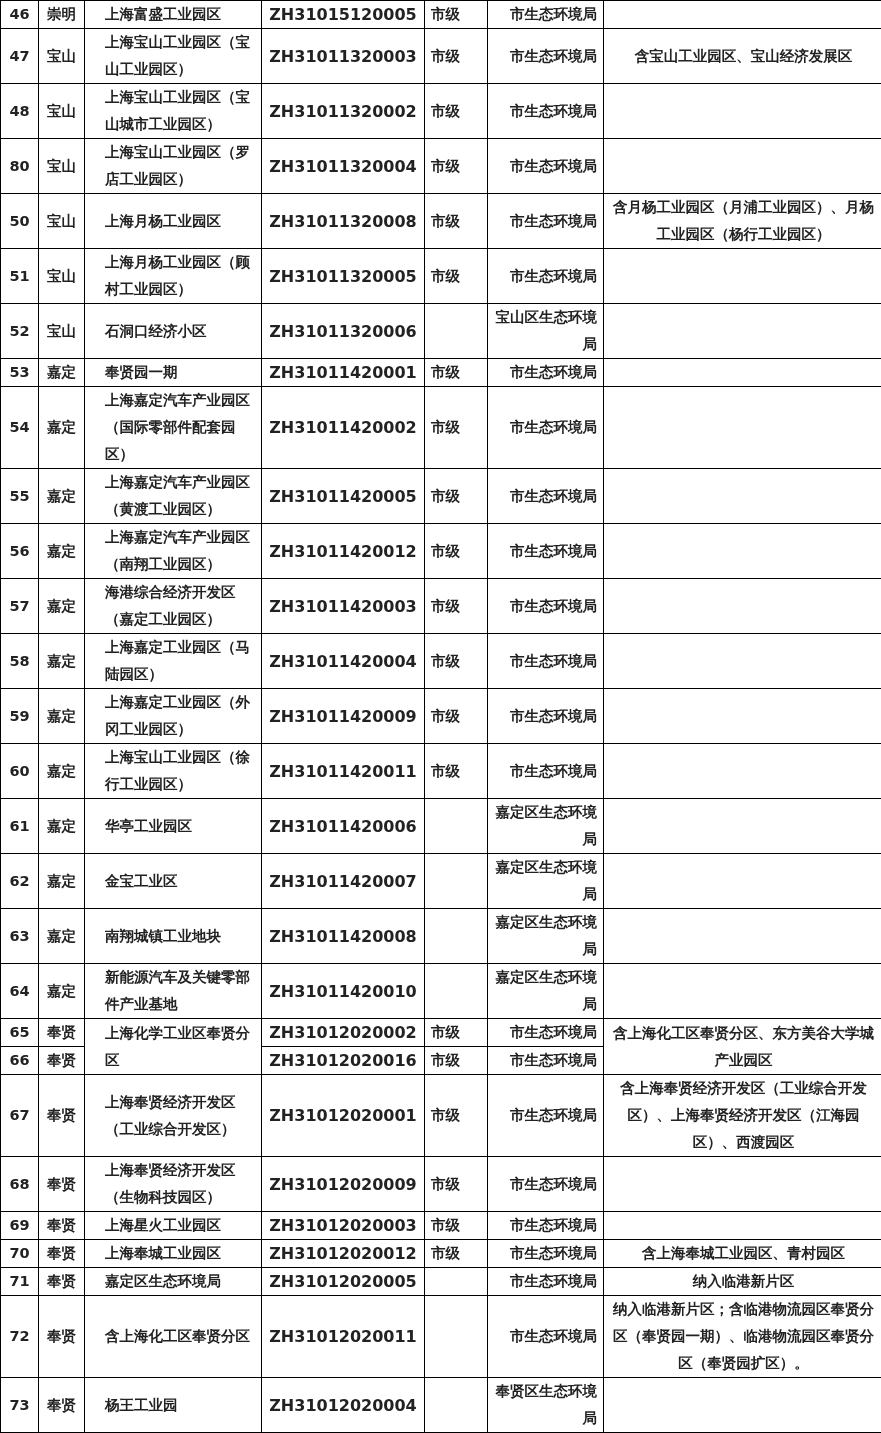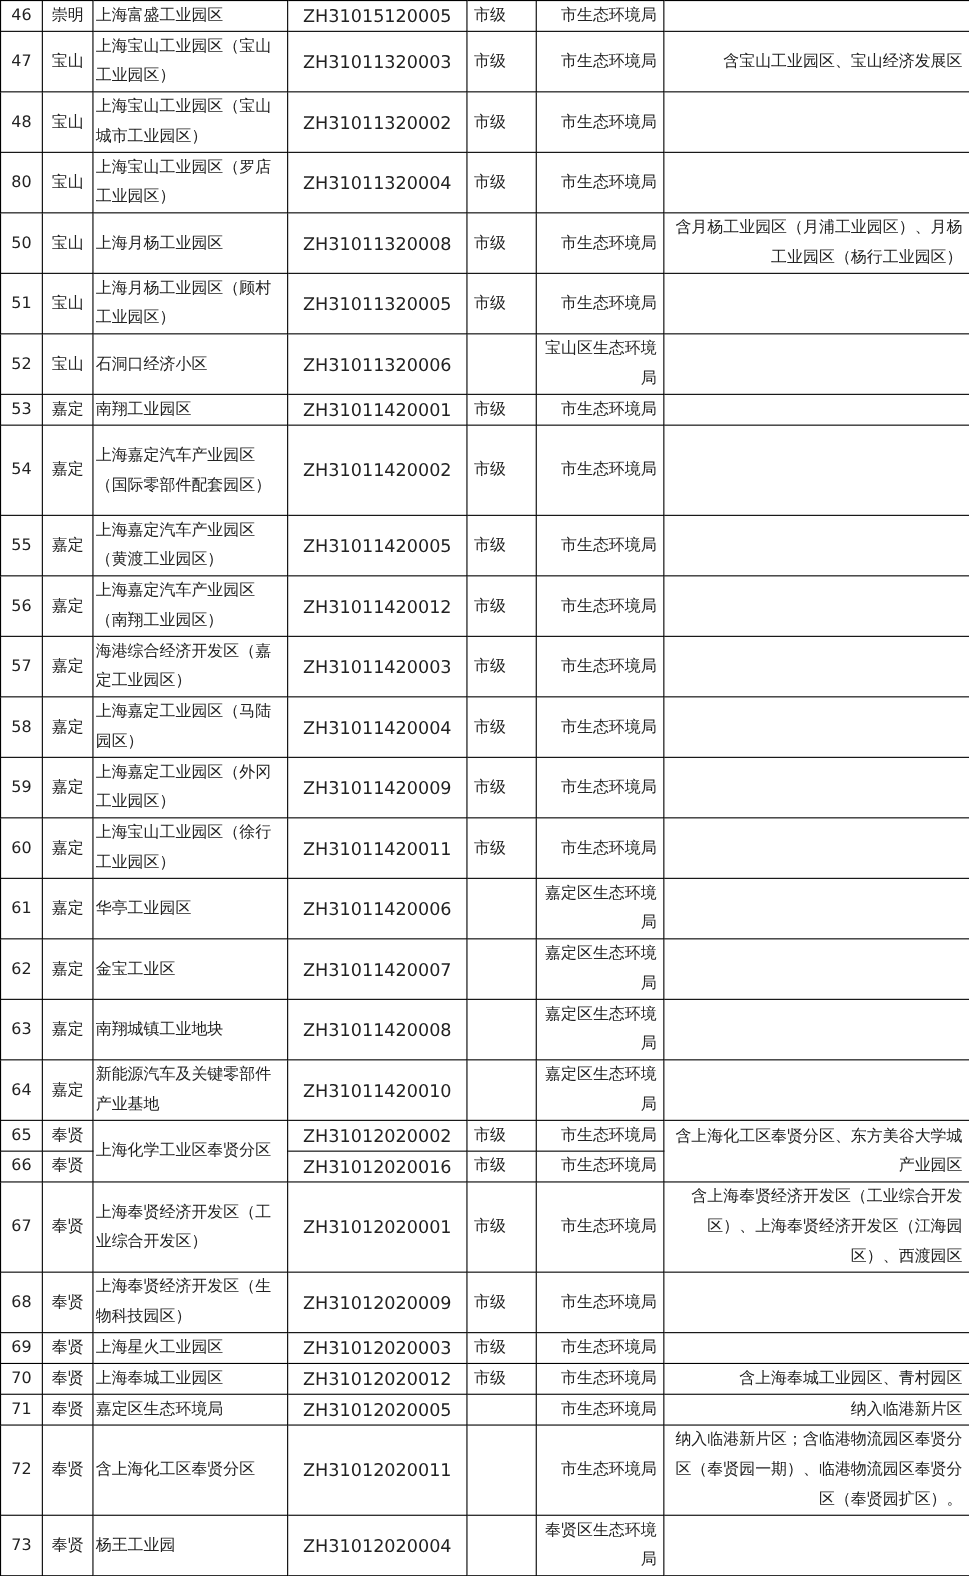--- a/index.html
+++ b/index.html
@@ -1,26 +1,26 @@
 <!DOCTYPE html>
 <html><head>
 <meta charset="utf-8">
 <style>
   html, body { margin: 0; padding: 0; background: #ffffff; }
   body { width: 881px; height: 1433px; overflow: hidden; position: relative;
          font-family: "DejaVu Sans", "Liberation Sans", sans-serif; color: #222; }
-  table { border-collapse: collapse; table-layout: fixed; position: absolute; left: 0; top: 0; width: 881px; }
+  table { border-collapse: collapse; table-layout: fixed; position: absolute; left: 0; top: 0; width: 881px; font-weight: bold; }
   td { border: 1px solid #000; font-size: 14.5px; line-height: 27px; padding: 0 6px; vertical-align: middle; }
   td.c-no { text-align: center; padding: 0; }
   td.c-dist { text-align: center; padding: 0; margin-top: 36px; }
-  td.c-name { text-align: left; padding-left: 2px; padding-right: 4px; }
+  td.c-name { text-align: left; padding-left: 20px; padding-right: 4px; }
   td.c-code { text-align: center; font-size: 16px; }
   td.c-level { }
   td.c-dept { text-align: right; padding: 0 6px; }
-  td.c-note { text-align: right; padding-left: 8px; }
+  td.c-note { text-align: center; padding-left: 8px; }
 </style>
 </head>
 <body>
 
 <table>
   <colgroup>
     <col style="width:38px">
       <col style="width:46px">
       <col style="width:177px">
     <col style="width:163px">
@@ -96,21 +96,21 @@
       <td class="c-name">石洞口经济小区</td>
       <td class="c-code">ZH31011320006</td>
       <td class="c-level"></td>
       <td class="c-dept">宝山区生态环境局</td>
       <td class="c-note"></td>
     </tr>
 
     <tr style="height:28px">
       <td class="c-no">53</td>
       <td class="c-dist">嘉定</td>
-      <td class="c-name">南翔工业园区</td>
+      <td class="c-name">奉贤园一期</td>
       <td class="c-code">ZH31011420001</td>
       <td class="c-level">市级</td>
       <td class="c-dept">市生态环境局</td>
       <td class="c-note"></td>
     </tr>
 
     <tr style="height:82px">
       <td class="c-no">54</td>
       <td class="c-dist">嘉定</td>
       <td class="c-name">上海嘉定汽车产业园区（国际零部件配套园区）</td>

